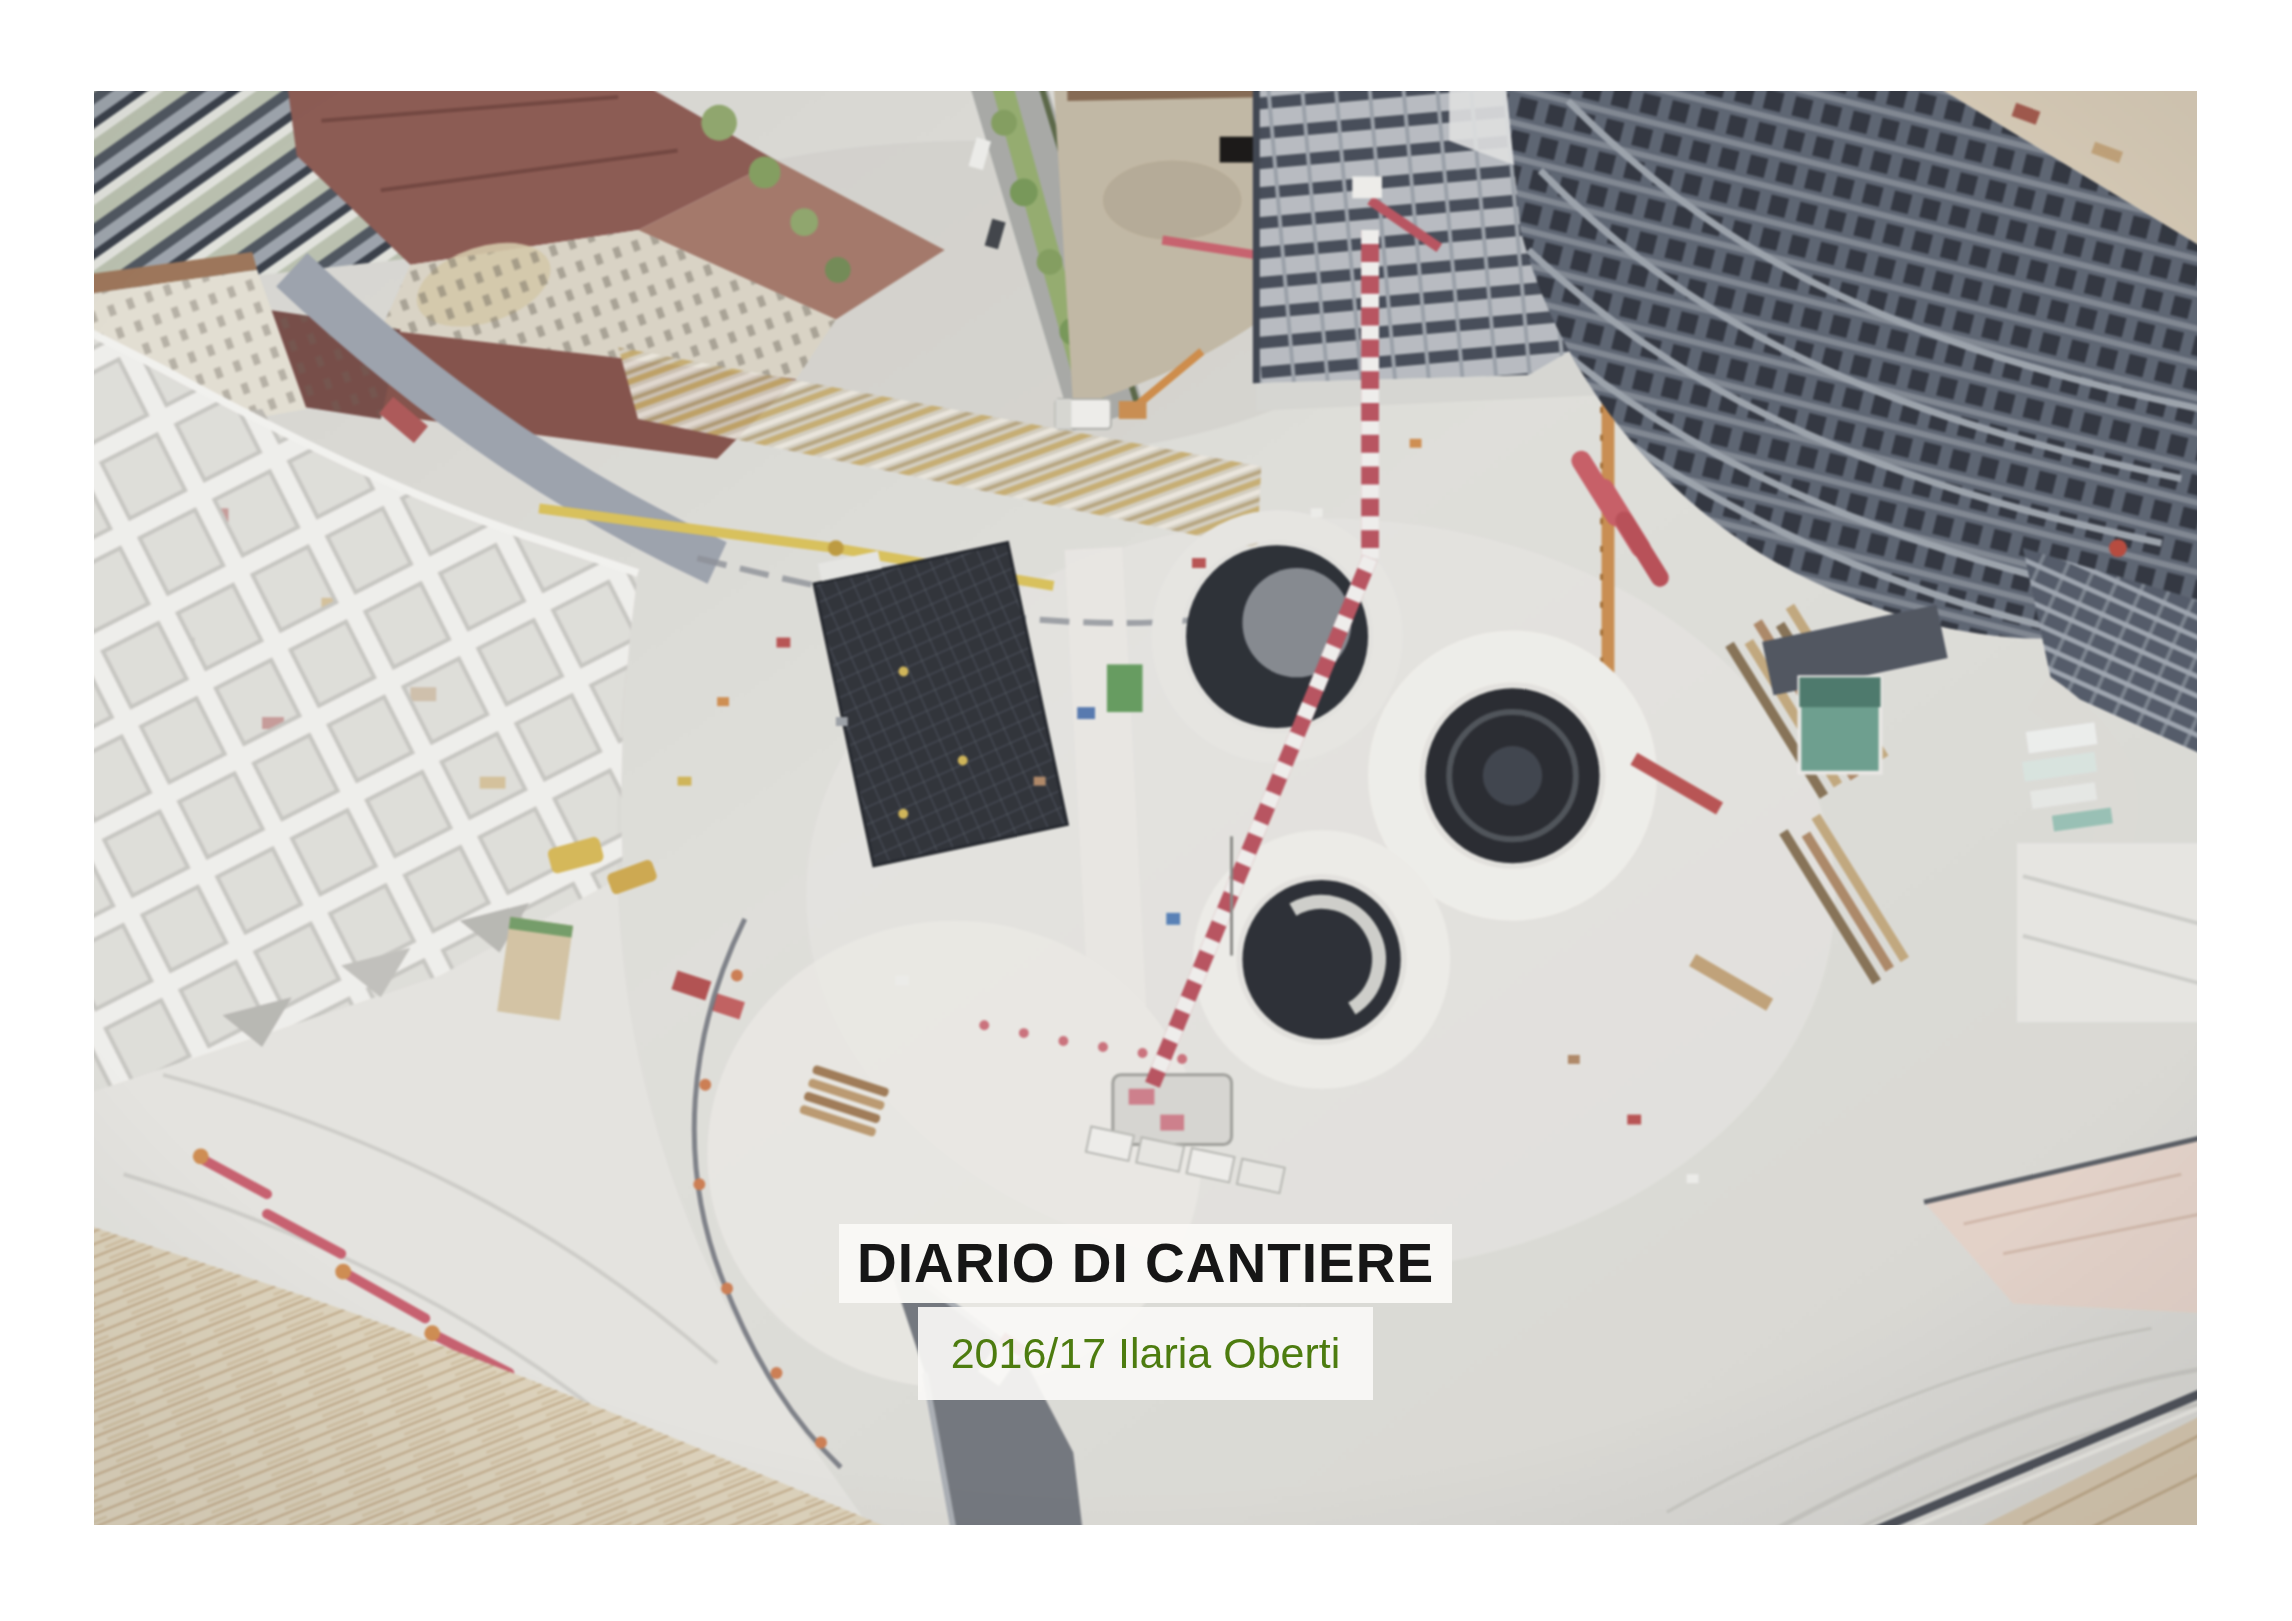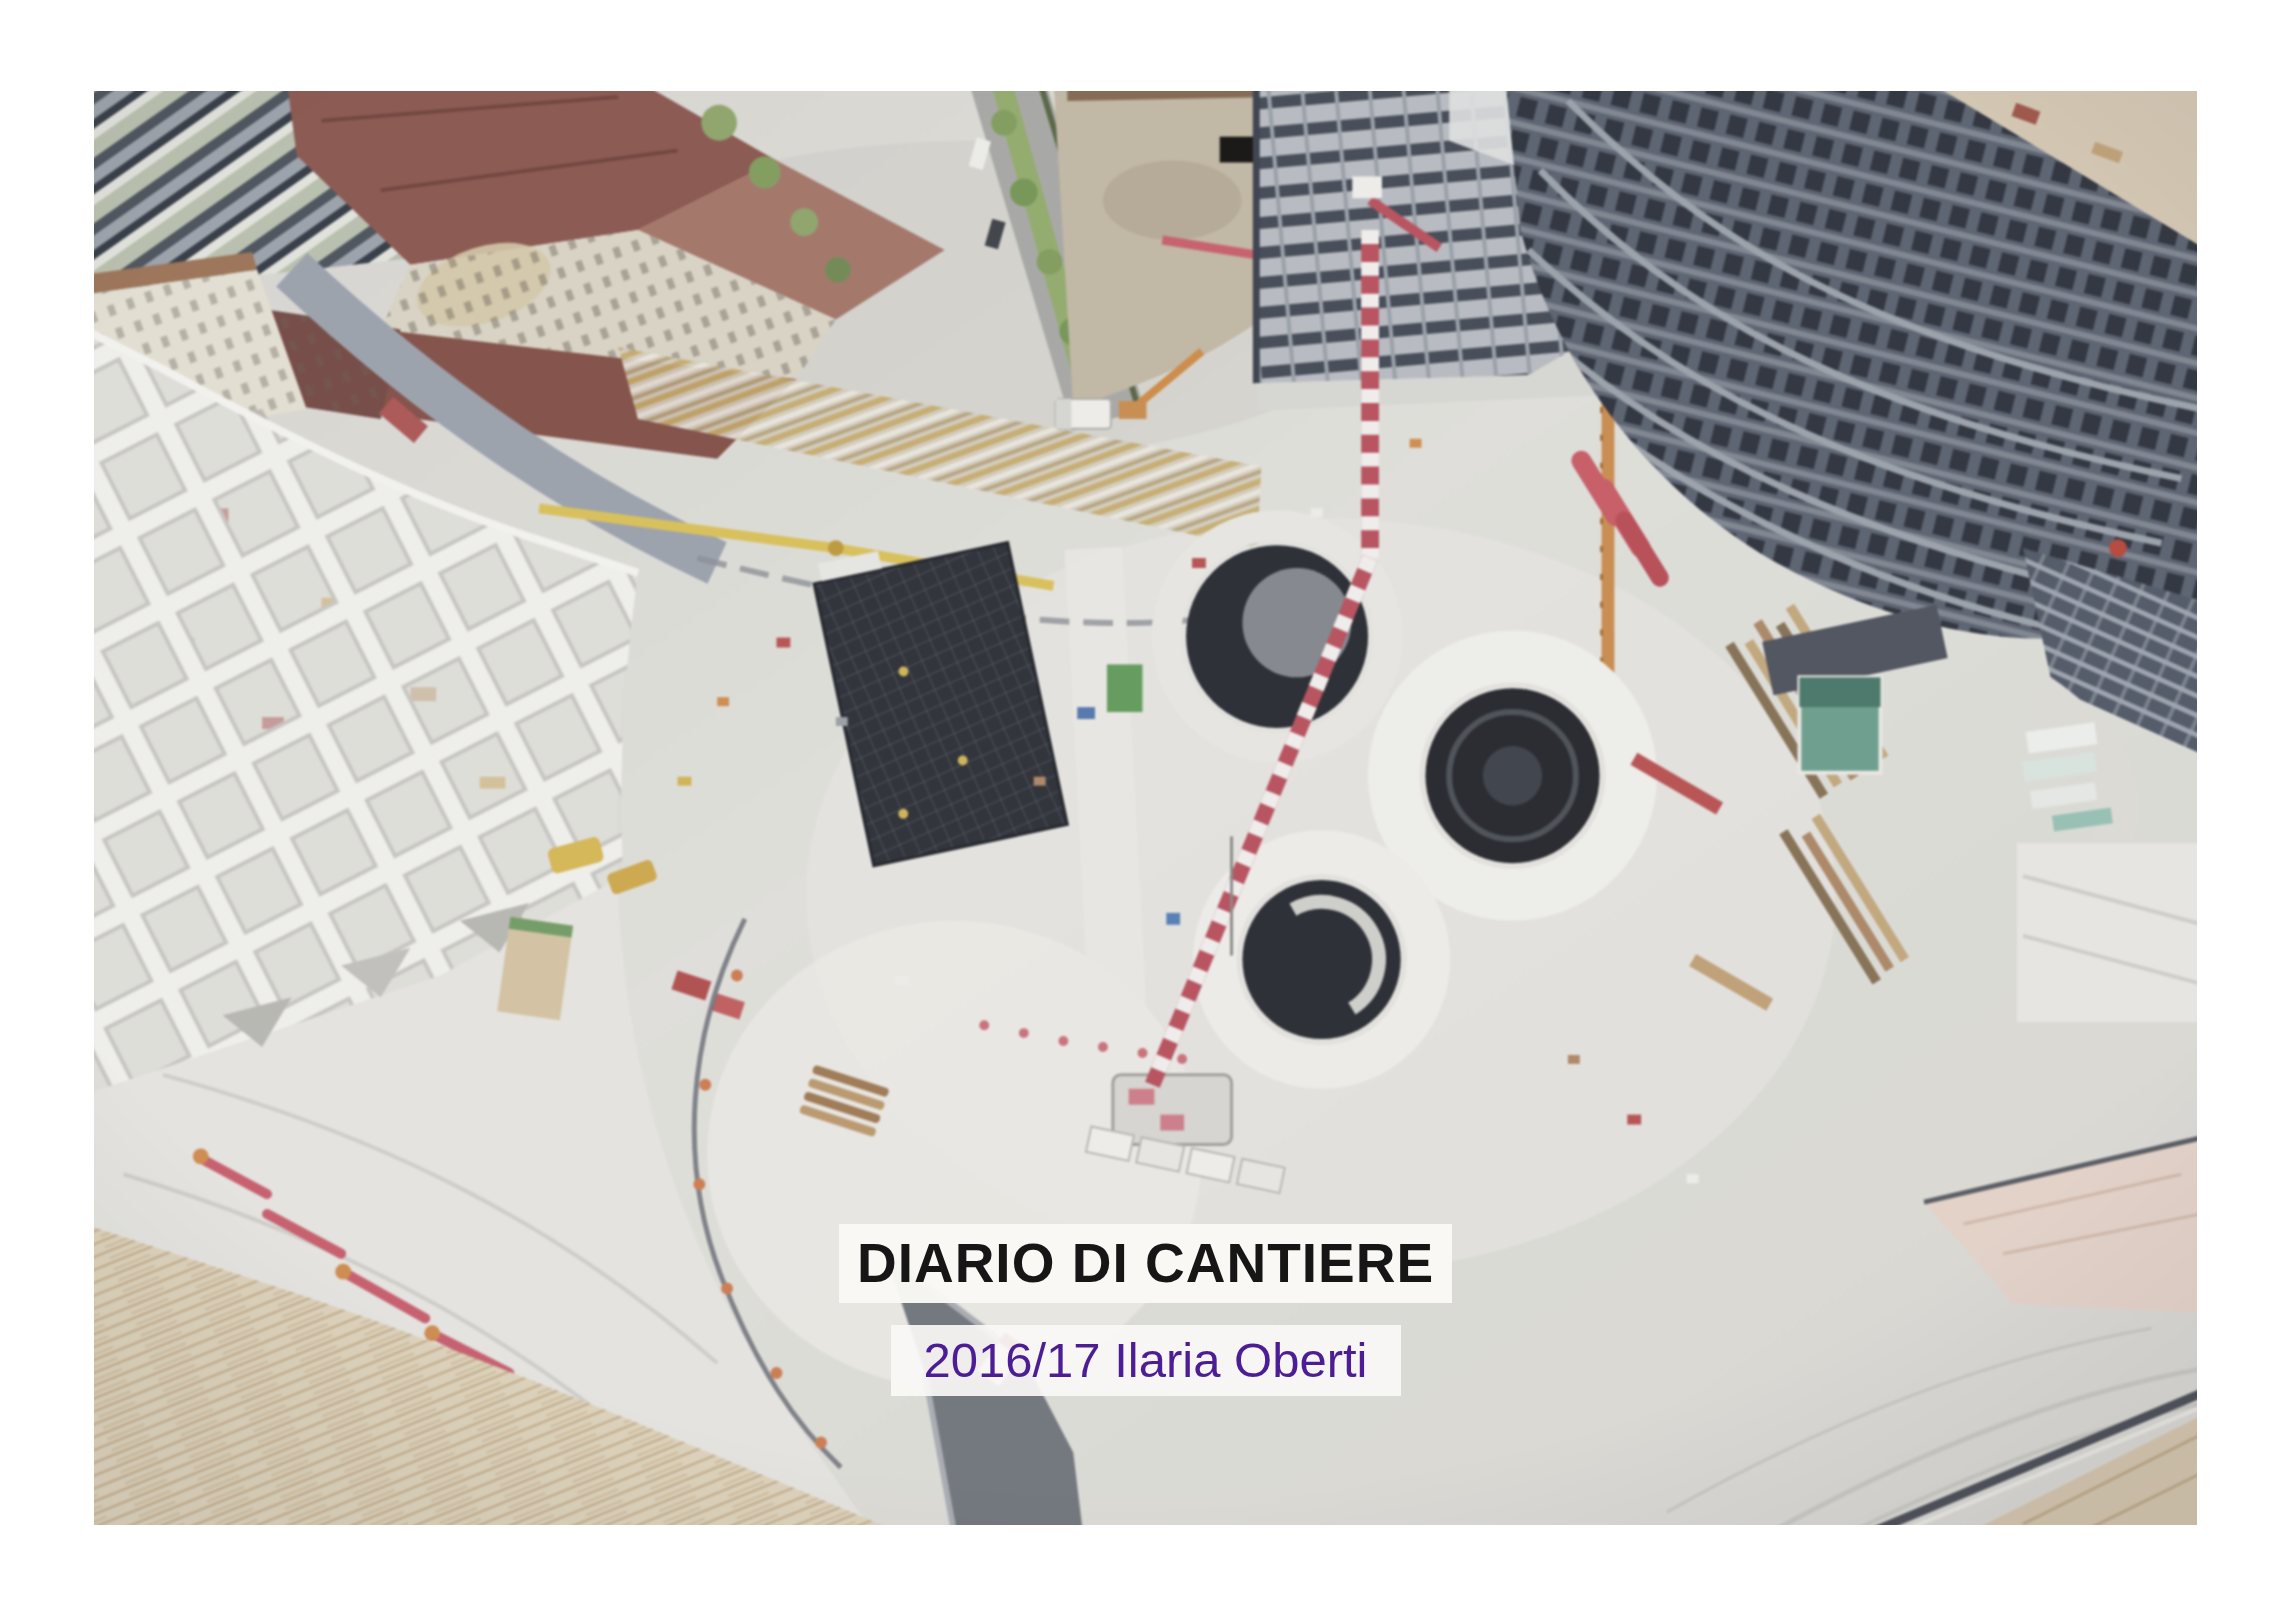--- a/index.html
+++ b/index.html
@@ -3,26 +3,26 @@
 <meta charset="utf-8">
 <style>
   html,body{margin:0;padding:0;background:#ffffff;}
   .page{position:relative;width:2293px;height:1621px;background:#ffffff;overflow:hidden;
         font-family:"Liberation Sans",sans-serif;}
   .photo-frame{position:absolute;left:94px;top:91px;width:2103px;height:1434px;
                overflow:hidden;background:#dcdbd6;}
   .photo-frame svg{position:absolute;left:-9.8px;top:-9.8px;width:2123px;height:1454px;
                    filter:blur(1.1px) saturate(.78) contrast(.93) brightness(1.02);}
   .caption{position:absolute;left:0;right:0;top:1133px;display:flex;flex-direction:column;
-           align-items:center;gap:22px;}
+           align-items:center;gap:4px;}
   .title-box{background:rgba(250,249,246,.96);color:#161616;
              font-weight:bold;font-size:55px;line-height:59px;padding:9.8px 17.6px;letter-spacing:1px;}
   .authors{display:flex;flex-direction:column;align-items:center;}
-  .author-line{background:rgba(250,249,246,.92);color:#4c1d95;
-               font-size:49px;line-height:71px;padding:0 33px;white-space:nowrap;}
+  .author-line{background:rgba(250,249,246,.92);color:#4d7c0f;
+               font-size:43px;line-height:71px;padding:11px 33px;white-space:nowrap;}
 </style>
 </head>
 <body>
 
 <div class="page">
   <div class="photo-frame">
 
     <svg viewBox="0 0 2146 1463" preserveAspectRatio="none">
       <defs>
         <linearGradient id="baseg" x1="0" y1="0" x2="1" y2="1">

